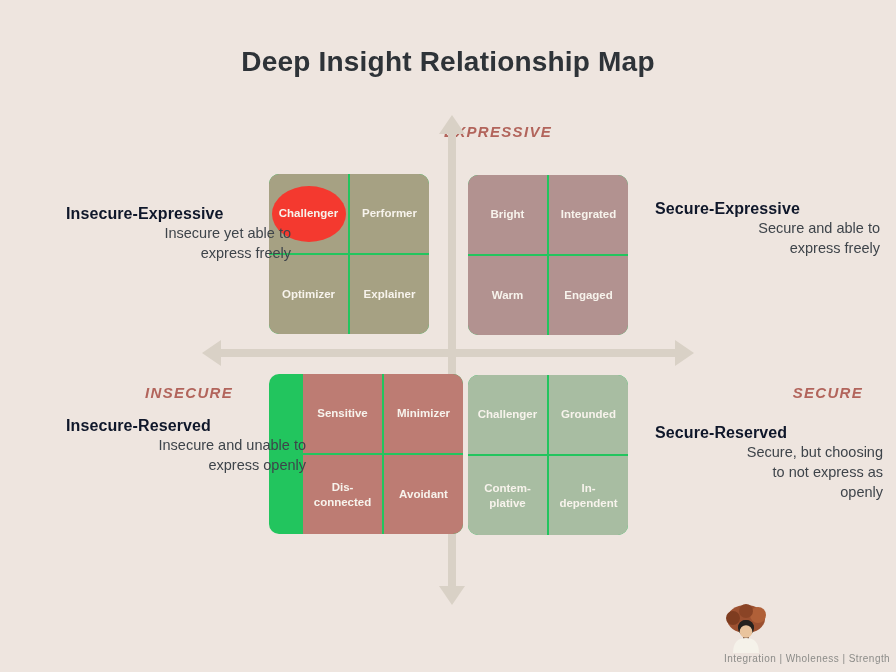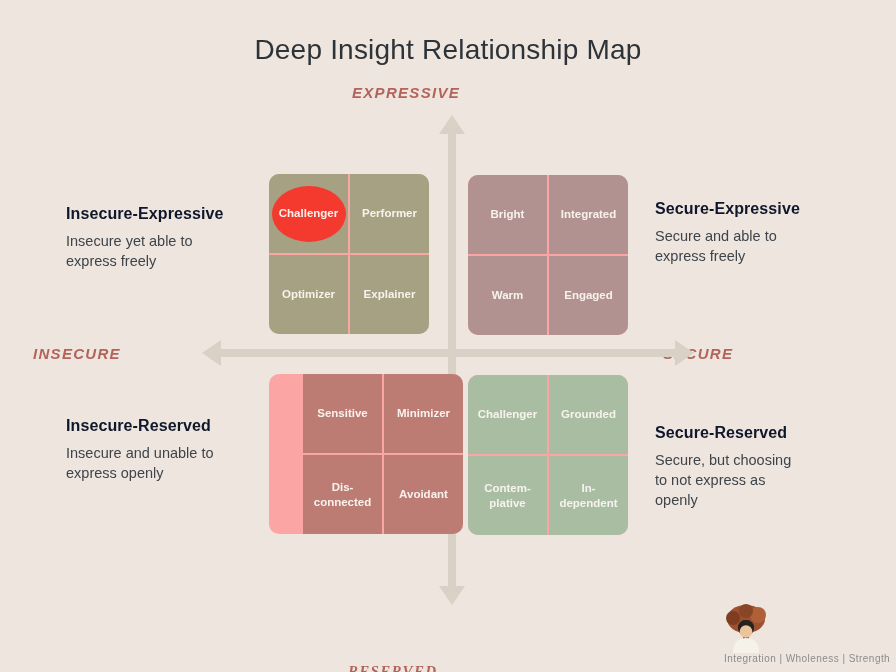--- a/index.html
+++ b/index.html
@@ -8,39 +8,40 @@
     width: 896px;
     height: 672px;
     background: #EEE5DF;
     font-family: "Liberation Sans", sans-serif;
     overflow: hidden;
   }
 
   
   .title {
     position: absolute;
-    left: 0; right: 0; top: 34px;
+    left: 0; right: 0; top: 46px;
     margin: 0;
     text-align: center;
     font-size: 28px;
-    font-weight: normal;
+    font-weight: bold;
     letter-spacing: 0.2px;
     color: #2E3338;
   }
 
   
   .axis-label {
     position: absolute;
     width: 200px;
-    text-align: left;
+    text-align: right;
     font-weight: bold;
     font-style: italic;
     font-size: 15px;
     letter-spacing: 1.3px;
     color: #B2645B;
+    margin-top: 39px;
   }
   .axis-label.top    { left: 352px; top: 84px; }
   .axis-label.bottom { left: 348px; top: 663px; font-family: Liberation Serif, serif; }
   .axis-label.left   { left: 33px;  top: 345px; }
   .axis-label.right  { left: 663px; top: 345px; }
 
   
   .v-line {
     position: absolute;
     left: 448px; top: 133px;
@@ -78,21 +79,21 @@
     border-bottom: 13px solid transparent;
     border-left: 19px solid #D9D1C6;
   }
 
   
   .qbox {
     position: absolute;
     width: 160px; height: 160px;
     border-radius: 10px;
     overflow: hidden;
-    background: #fca5a5; 
+    background: #22c55e; 
     display: grid;
     grid-template-columns: 1fr 1fr;
     grid-template-rows: 1fr 1fr;
     gap: 2px;
   }
   .tl-box { left: 269px; top: 174px; }
   .tr-box { left: 468px; top: 175px; }
   .bl-box { left: 269px; top: 374px; padding-left: 34px; }
   .br-box { left: 468px; top: 375px; }
 
@@ -122,25 +123,26 @@
 
   
   .side-label { position: absolute; }
   .side-heading {
     font-size: 16px;
     font-weight: bold;
     color: #0f172a;
     letter-spacing: 0.1px;
   }
   .side-desc {
-    margin-top: 8px;
+    margin-top: 0;
     font-size: 14.5px;
     color: #3E444A;
     line-height: 1.38;
     white-space: pre-line;
+    text-align: right;
   }
   .lbl-ie { left: 66px;  top: 205px; width: 225px; }
   .lbl-se { left: 655px; top: 200px; width: 225px; }
   .lbl-ir { left: 66px;  top: 417px; width: 240px; }
   .lbl-sr { left: 655px; top: 424px; width: 228px; }
 
   
   .logo {
     position: absolute;
     right: 14px;

